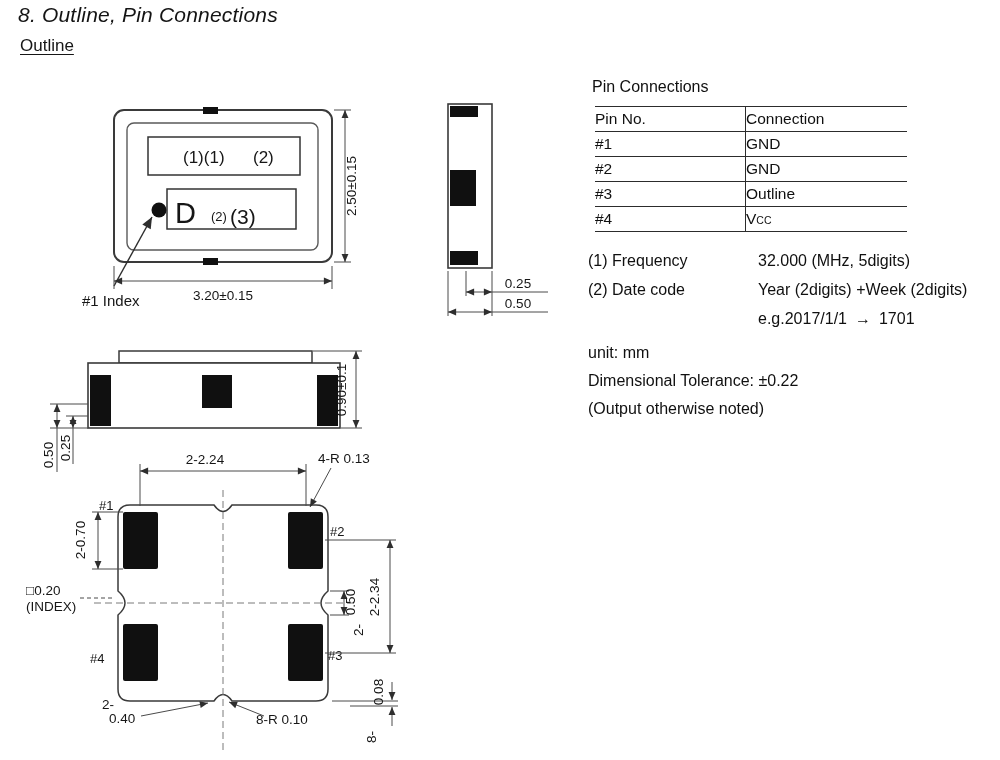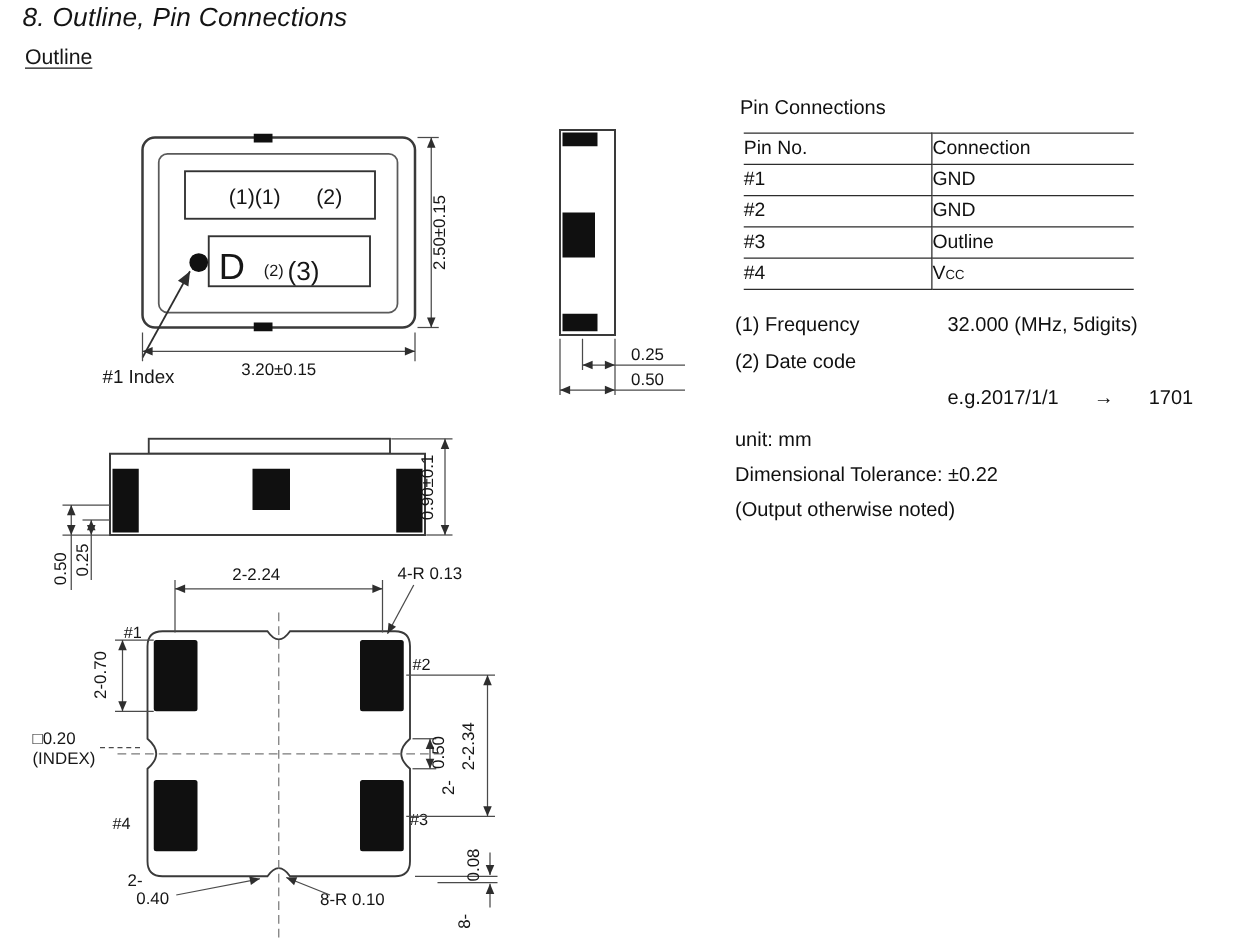--- a/index.html
+++ b/index.html
@@ -17,21 +17,21 @@
   .right-col{position:absolute;left:588px;top:58px;width:412px;font-size:16px;color:#101010;margin-top:20px;}
   .pin-heading{font-size:16px;margin:0 0 10px 4px;}
   table.pin-table{border-collapse:collapse;margin-left:7px;width:312px;}
   .pin-table th,.pin-table td{border-top:1.5px solid #2c2c2c;border-bottom:1.5px solid #2c2c2c;font-weight:400;text-align:left;font-size:15.5px;height:24px;padding:0;}
   .pin-table th:first-child,.pin-table td:first-child{border-right:1.5px solid #2c2c2c;width:150px;}
   .sub{font-size:10.5px;}
   .marking-block{margin-top:20px;}
   .marking-heading{margin-bottom:12px;}
   .mrow{display:flex;margin-bottom:11px;}
   .mrow .mlabel{flex:0 0 170px;}
-  .example-row{margin-left:170px;margin-bottom:12px;display:flex;align-items:center;gap:28px;}
+  .example-row{margin-left:170px;margin-bottom:12px;display:flex;align-items:center;gap:8px;}
   .notes{margin-top:16px;}
   .notes div{margin-bottom:10px;}
 </style>
 </head>
 <body>
 
 <div class="canvas">
 
   <div class="page-title">8. Outline, Pin Connections</div>
   <div class="outline-heading">Outline</div>
@@ -219,20 +219,21 @@
       </tbody>
     </table>
 
     <div class="marking-block">
       <div class="mrow">
         <span class="mlabel">(1) Frequency</span>
         <span>32.000 (MHz, 5digits)</span>
       </div>
       <div class="mrow">
         <span class="mlabel">(2) Date code</span>
+        <span>Year (2digits) +Week (2digits)</span>
       </div>
       <div class="example-row">
         <span>e.g.2017/1/1</span>
         <span>→</span>
         <span>1701</span>
       </div>
       <div class="notes">
         <div>unit: mm</div>
         <div>Dimensional Tolerance: ±0.22</div>
         <div>(Output otherwise noted)</div>

